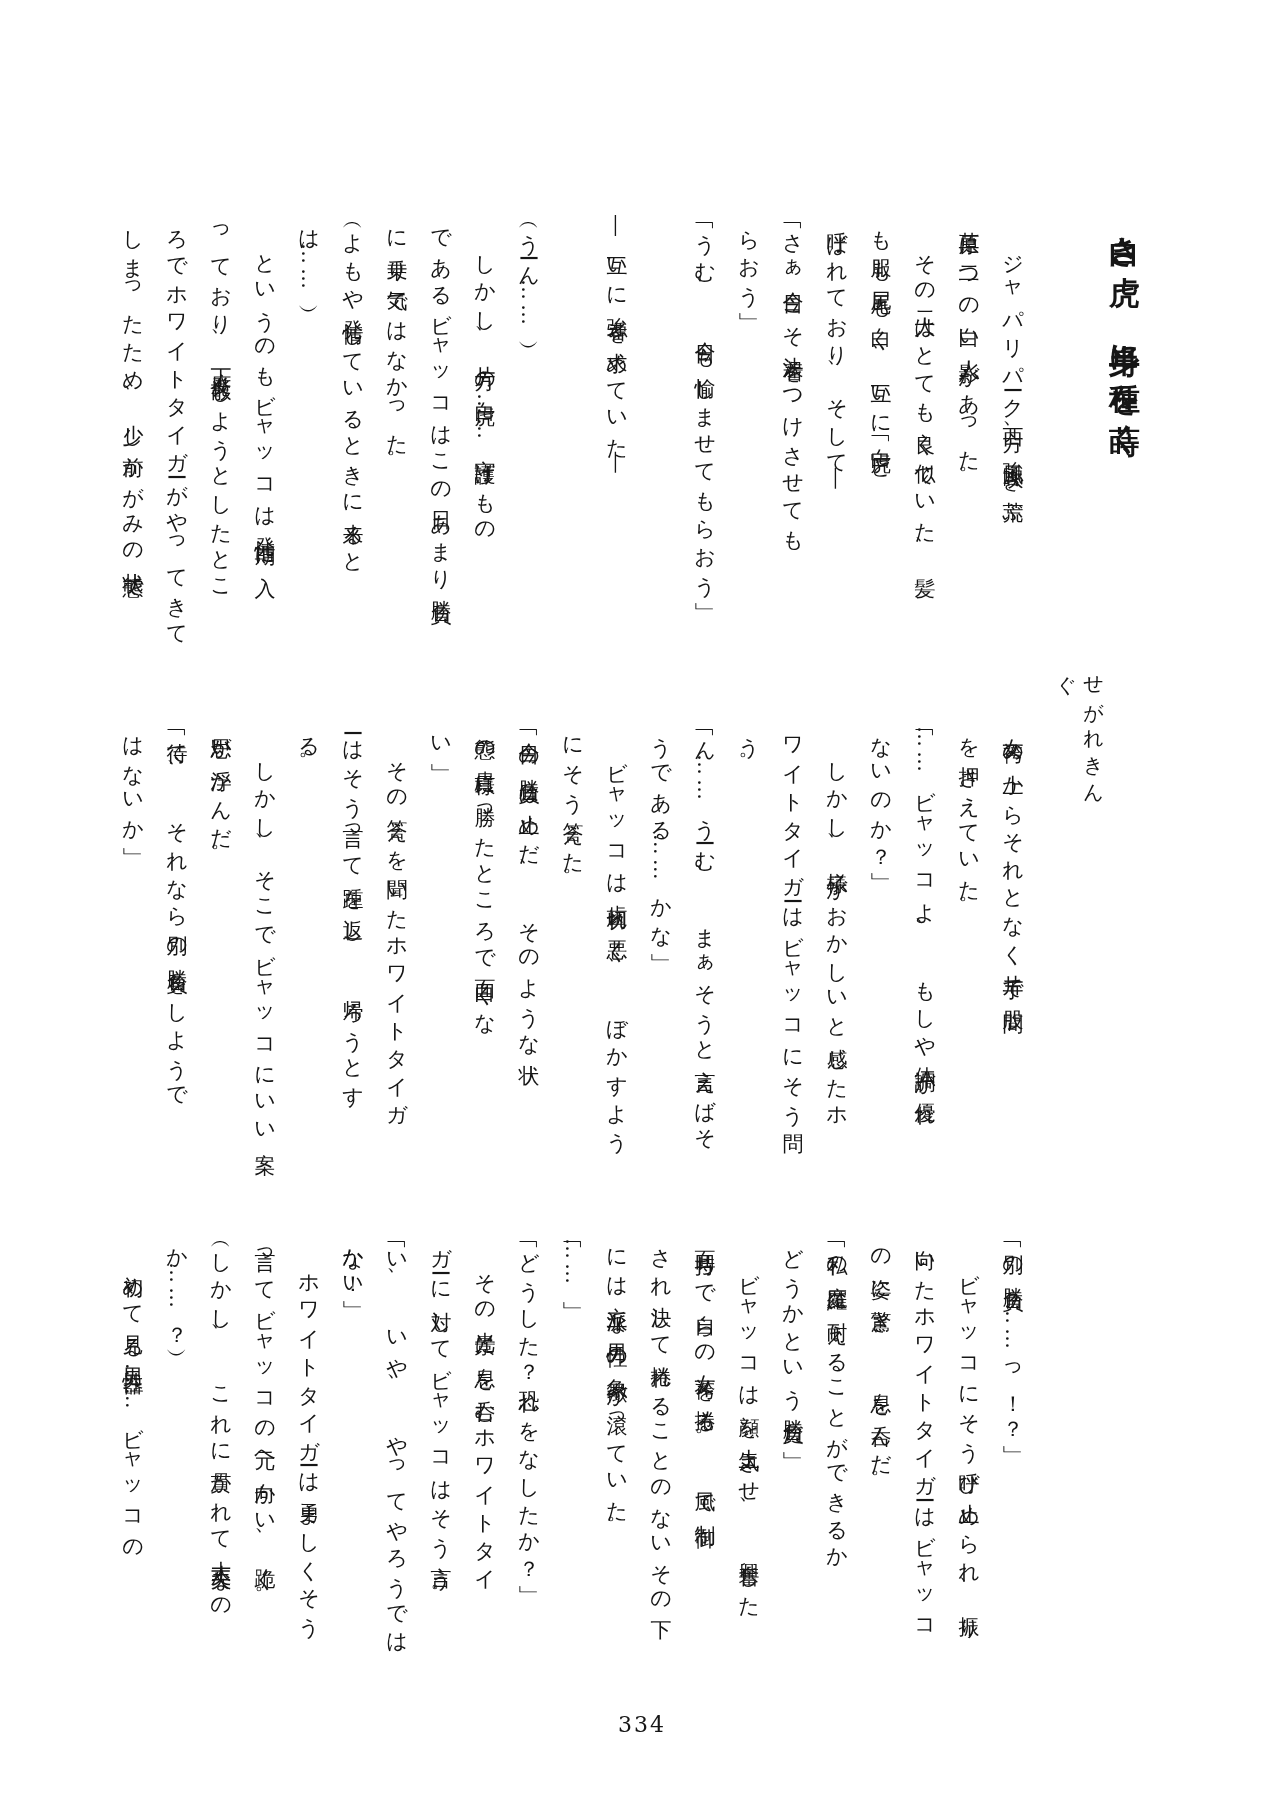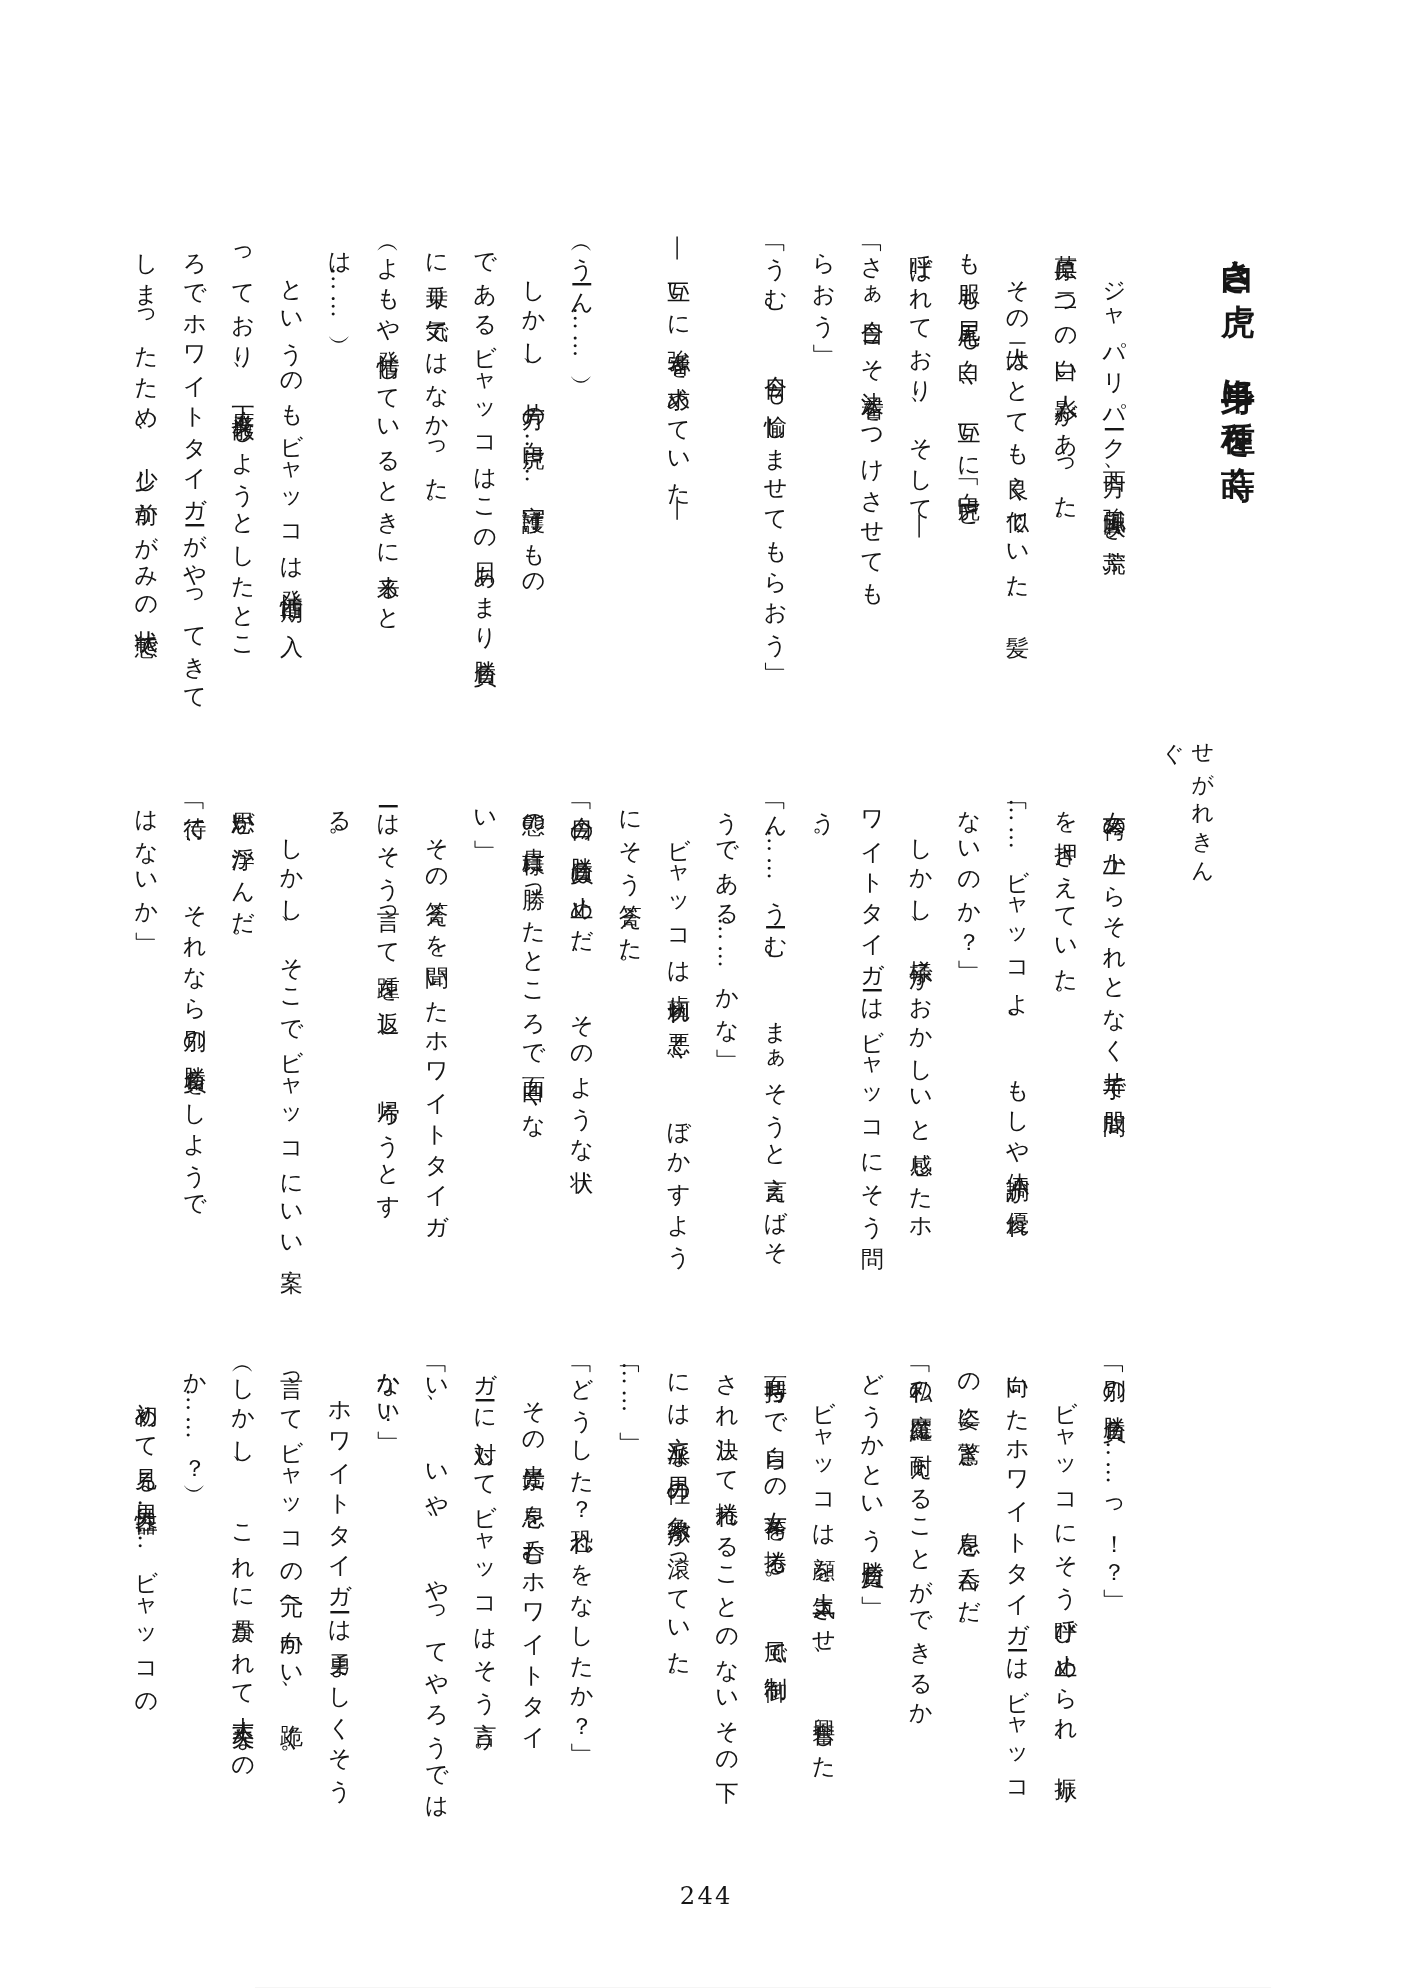--- a/index.html
+++ b/index.html
@@ -127,15 +127,15 @@
       <div class="col">ガーに対してビャッコはそう言う。</div>
       <div class="col">「い、　いや、　やってやろうではない</div>
       <div class="col">か！」</div>
       <div class="col">　ホワイトタイガーは勇ましくそう</div>
       <div class="col">言ってビャッコの元へ向かい、跪く。</div>
       <div class="col">（しかし、　これに貫かれて大丈夫なの</div>
       <div class="col">か……？）</div>
       <div class="col">　初めて見る男性器……ビャッコの</div>
     </div>
 
-  <div class="pagenum">244</div>
+  <div class="pagenum">334</div>
 
 </div>
 
 </body></html>

